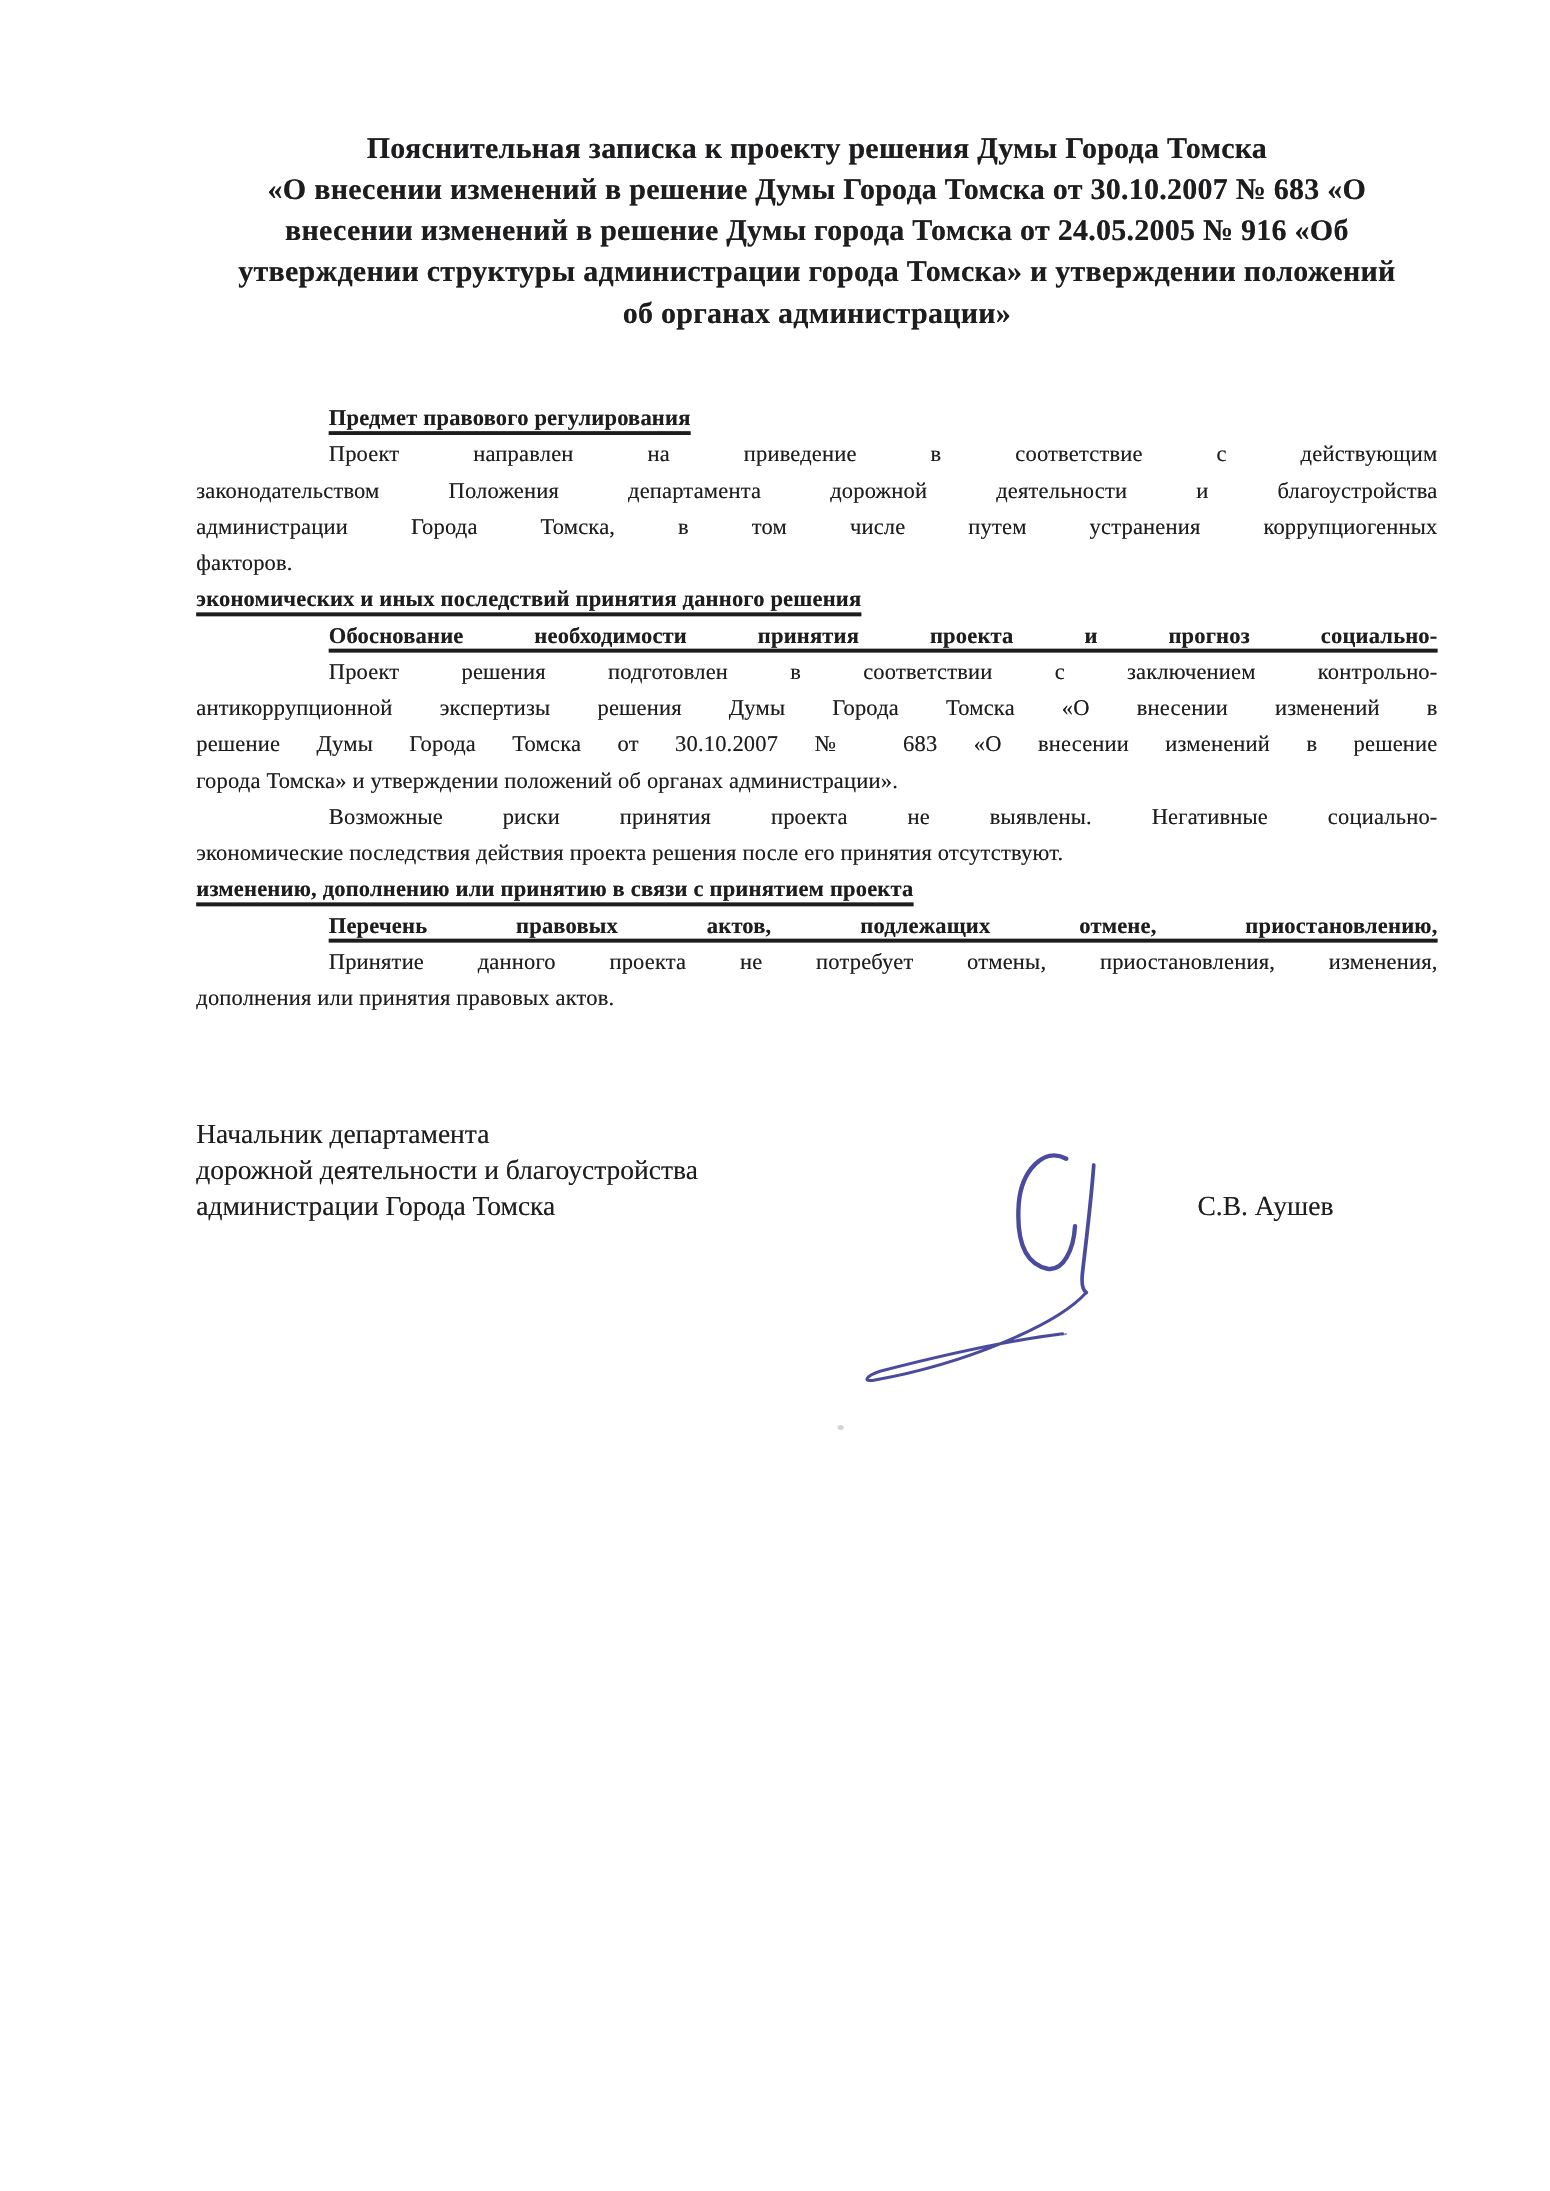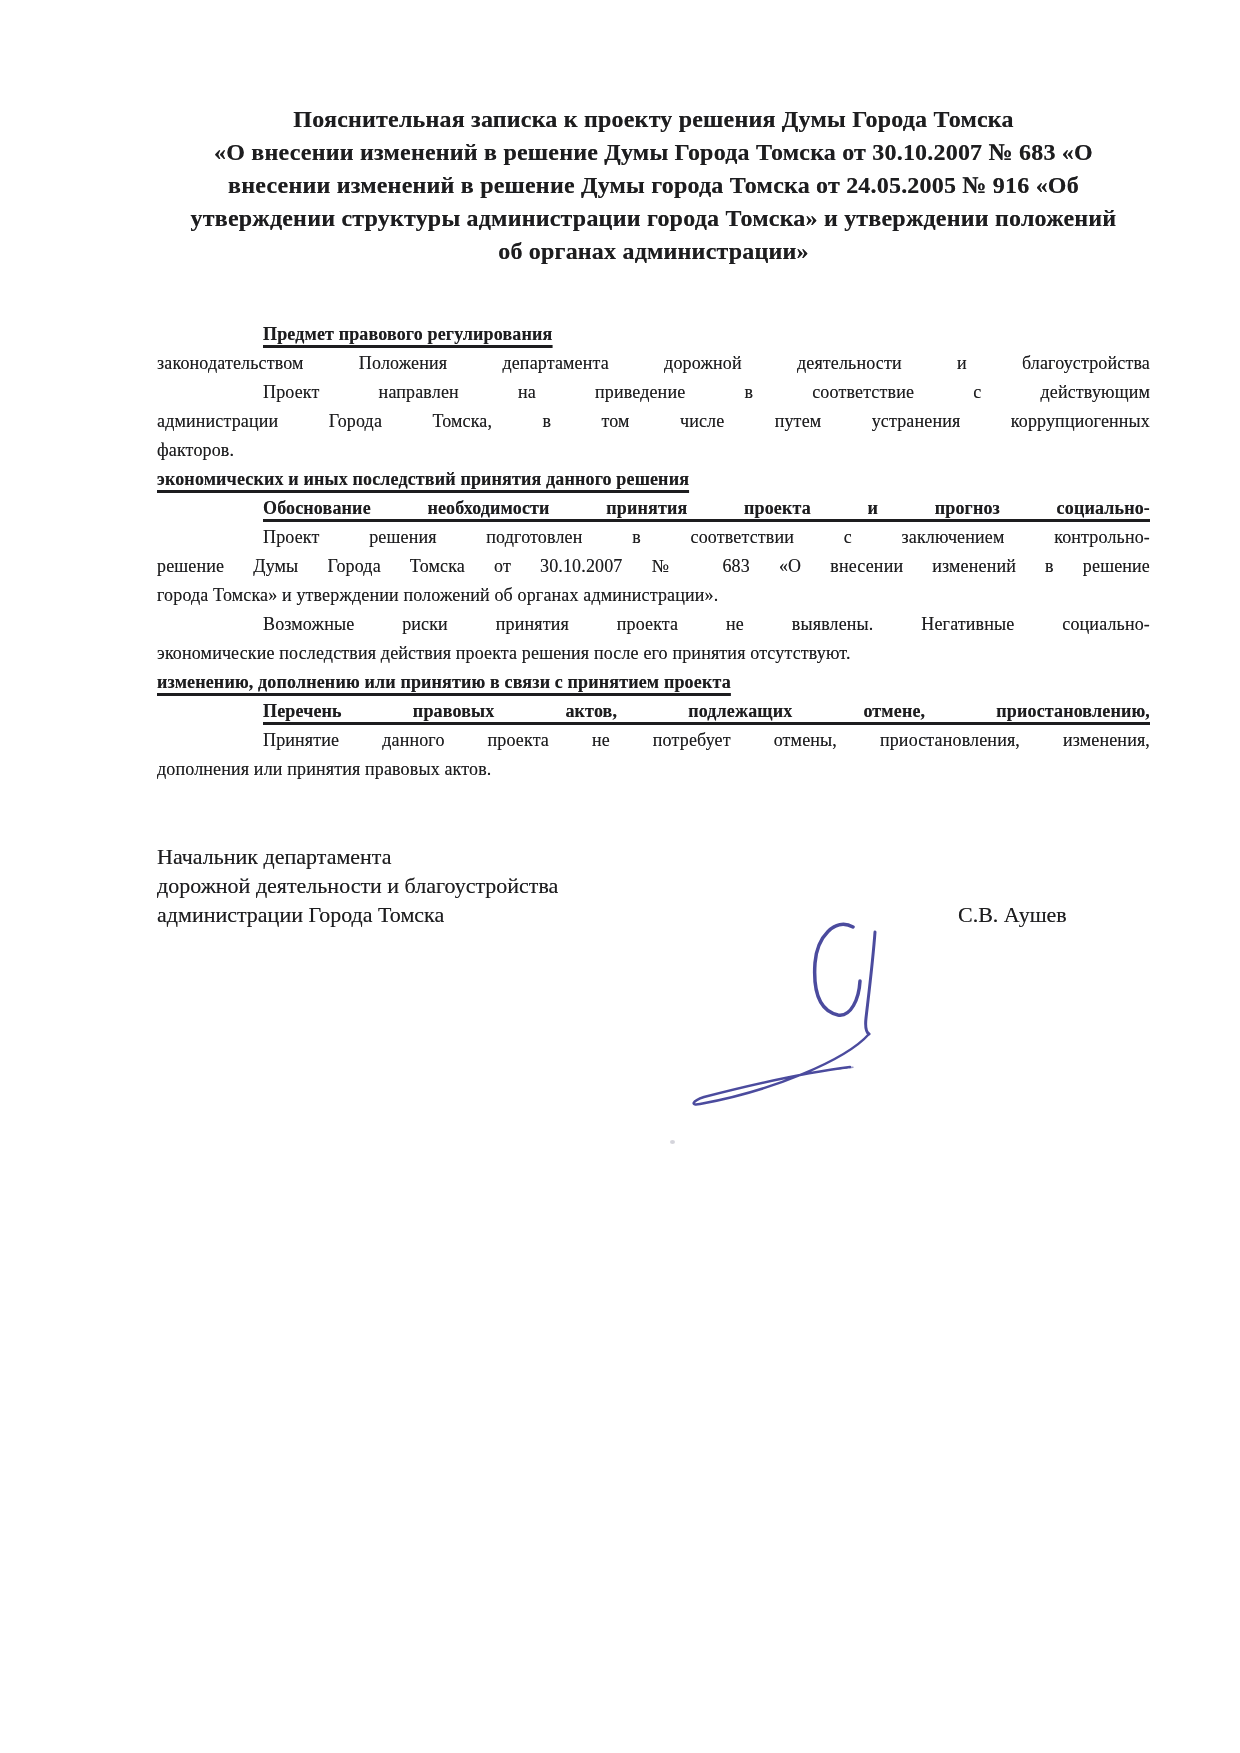--- a/index.html
+++ b/index.html
@@ -39,21 +39,21 @@
   .j { text-align: justify; text-align-last: justify; }
   .indent { padding-left: 106px; }
   .h {
     font-weight: bold;
     text-decoration: underline;
     text-decoration-thickness: 2.5px;
     text-underline-offset: 5px;
   }
   .signoff {
     position: relative;
-    margin-top: 58px;
+    margin-top: 79px;
     font-size: 22px;
     line-height: 29px;
     text-shadow: 0 0 0.4px rgba(0,0,0,0.5);
   }
   .signoff-name {
     position: absolute;
     left: 801px;
     top: 58px;
     white-space: nowrap;
   }
@@ -71,29 +71,30 @@
     <div class="title">
       <div>Пояснительная записка к проекту решения Думы Города Томска</div>
       <div>«О внесении изменений в решение Думы Города Томска от 30.10.2007 № 683 «О</div>
       <div>внесении изменений в решение Думы города Томска от 24.05.2005 № 916 «Об</div>
       <div>утверждении структуры администрации города Томска» и утверждении положений</div>
       <div>об органах администрации»</div>
     </div>
 
     <div class="bline h indent">Предмет правового регулирования</div>
 
+    <div class="bline j indent">Проект направлен на приведение в соответствие с действующим</div>
     <div class="bline j">законодательством Положения департамента дорожной деятельности и благоустройства</div>
-    <div class="bline j indent">Проект направлен на приведение в соответствие с действующим</div>
     <div class="bline j">администрации Города Томска, в том числе путем устранения коррупциогенных</div>
     <div class="bline">факторов.</div>
 
     <div class="bline h">экономических и иных последствий принятия данного решения</div>
     <div class="bline h j indent">Обоснование необходимости принятия проекта и прогноз социально-</div>
 
     <div class="bline j indent">Проект решения подготовлен в соответствии с заключением контрольно-</div>
+    <div class="bline j">антикоррупционной экспертизы решения Думы Города Томска «О внесении изменений в</div>
     <div class="bline j">решение Думы Города Томска от 30.10.2007 № 683 «О внесении изменений в решение</div>
     <div class="bline">города Томска» и утверждении положений об органах администрации».</div>
 
     <div class="bline j indent">Возможные риски принятия проекта не выявлены. Негативные социально-</div>
     <div class="bline">экономические последствия действия проекта решения после его принятия отсутствуют.</div>
 
     <div class="bline h">изменению, дополнению или принятию в связи с принятием проекта</div>
     <div class="bline h j indent">Перечень правовых актов, подлежащих отмене, приостановлению,</div>
 
     <div class="bline j indent">Принятие данного проекта не потребует отмены, приостановления, изменения,</div>

